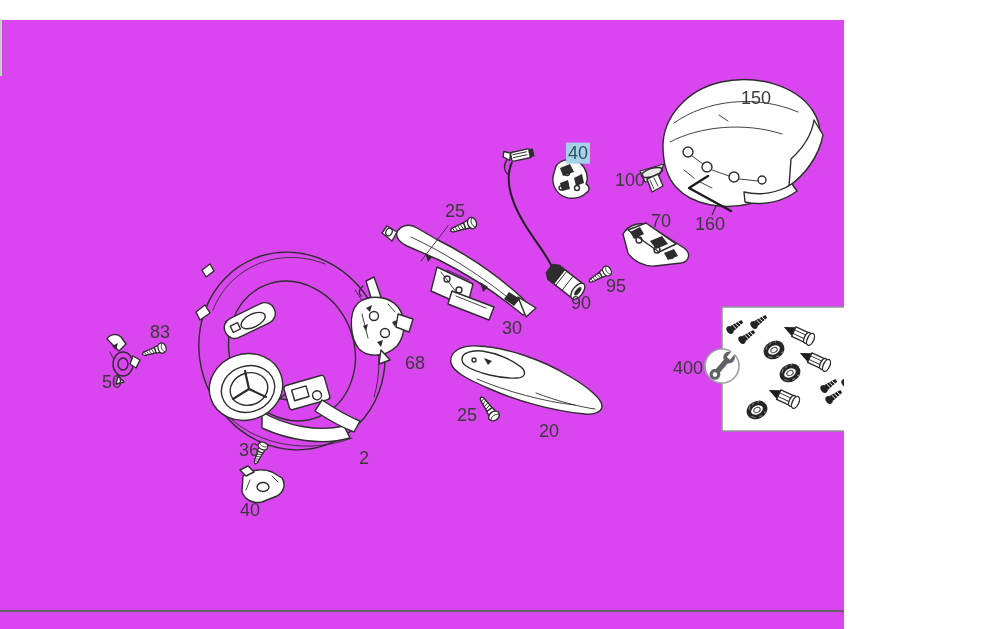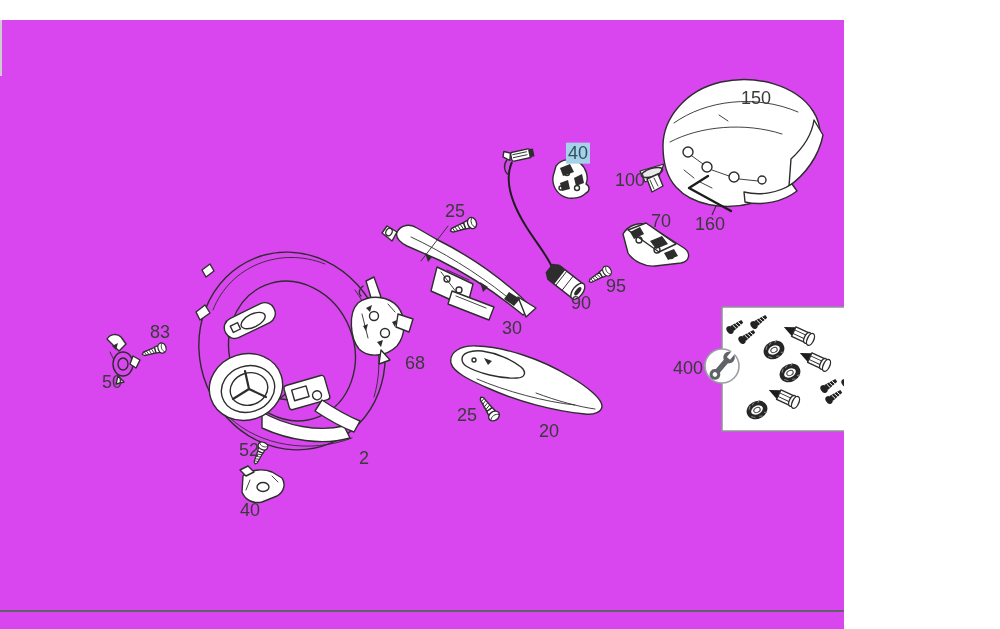--- a/index.html
+++ b/index.html
@@ -250,21 +250,21 @@
   <div class="part-label" style="left:661px;top:201px">70</div>
   <div class="part-label" style="left:710px;top:204px">160</div>
   <div class="part-label" style="left:455px;top:191px">25</div>
   <div class="part-label" style="left:616px;top:266px">95</div>
   <div class="part-label" style="left:581px;top:283px">90</div>
   <div class="part-label" style="left:512px;top:308px">30</div>
   <div class="part-label" style="left:415px;top:343px">68</div>
   <div class="part-label" style="left:160px;top:312px">83</div>
   <div class="part-label" style="left:112px;top:362px">50</div>
   <div class="part-label" style="left:364px;top:438px">2</div>
-  <div class="part-label" style="left:249px;top:430px">52</div>
+  <div class="part-label" style="left:249px;top:430px">36</div>
   <div class="part-label" style="left:250px;top:490px">40</div>
   <div class="part-label" style="left:467px;top:395px">25</div>
   <div class="part-label" style="left:549px;top:411px">20</div>
   <div class="part-label" style="left:688px;top:348px">400</div>
 
   <button class="corner-btn">
     <svg width="30" height="30" viewBox="0 0 26 26">
       <path d="M 5.5 5.5 h 5 l -5 5 z" fill="#c4c6c8"></path>
       <rect x="3.5" y="3.5" width="15" height="15" rx="1" fill="none" stroke="#3b3f42" stroke-width="2.4"></rect>
       <circle cx="17.5" cy="17.5" r="5.8" fill="#3b3f42"></circle>

